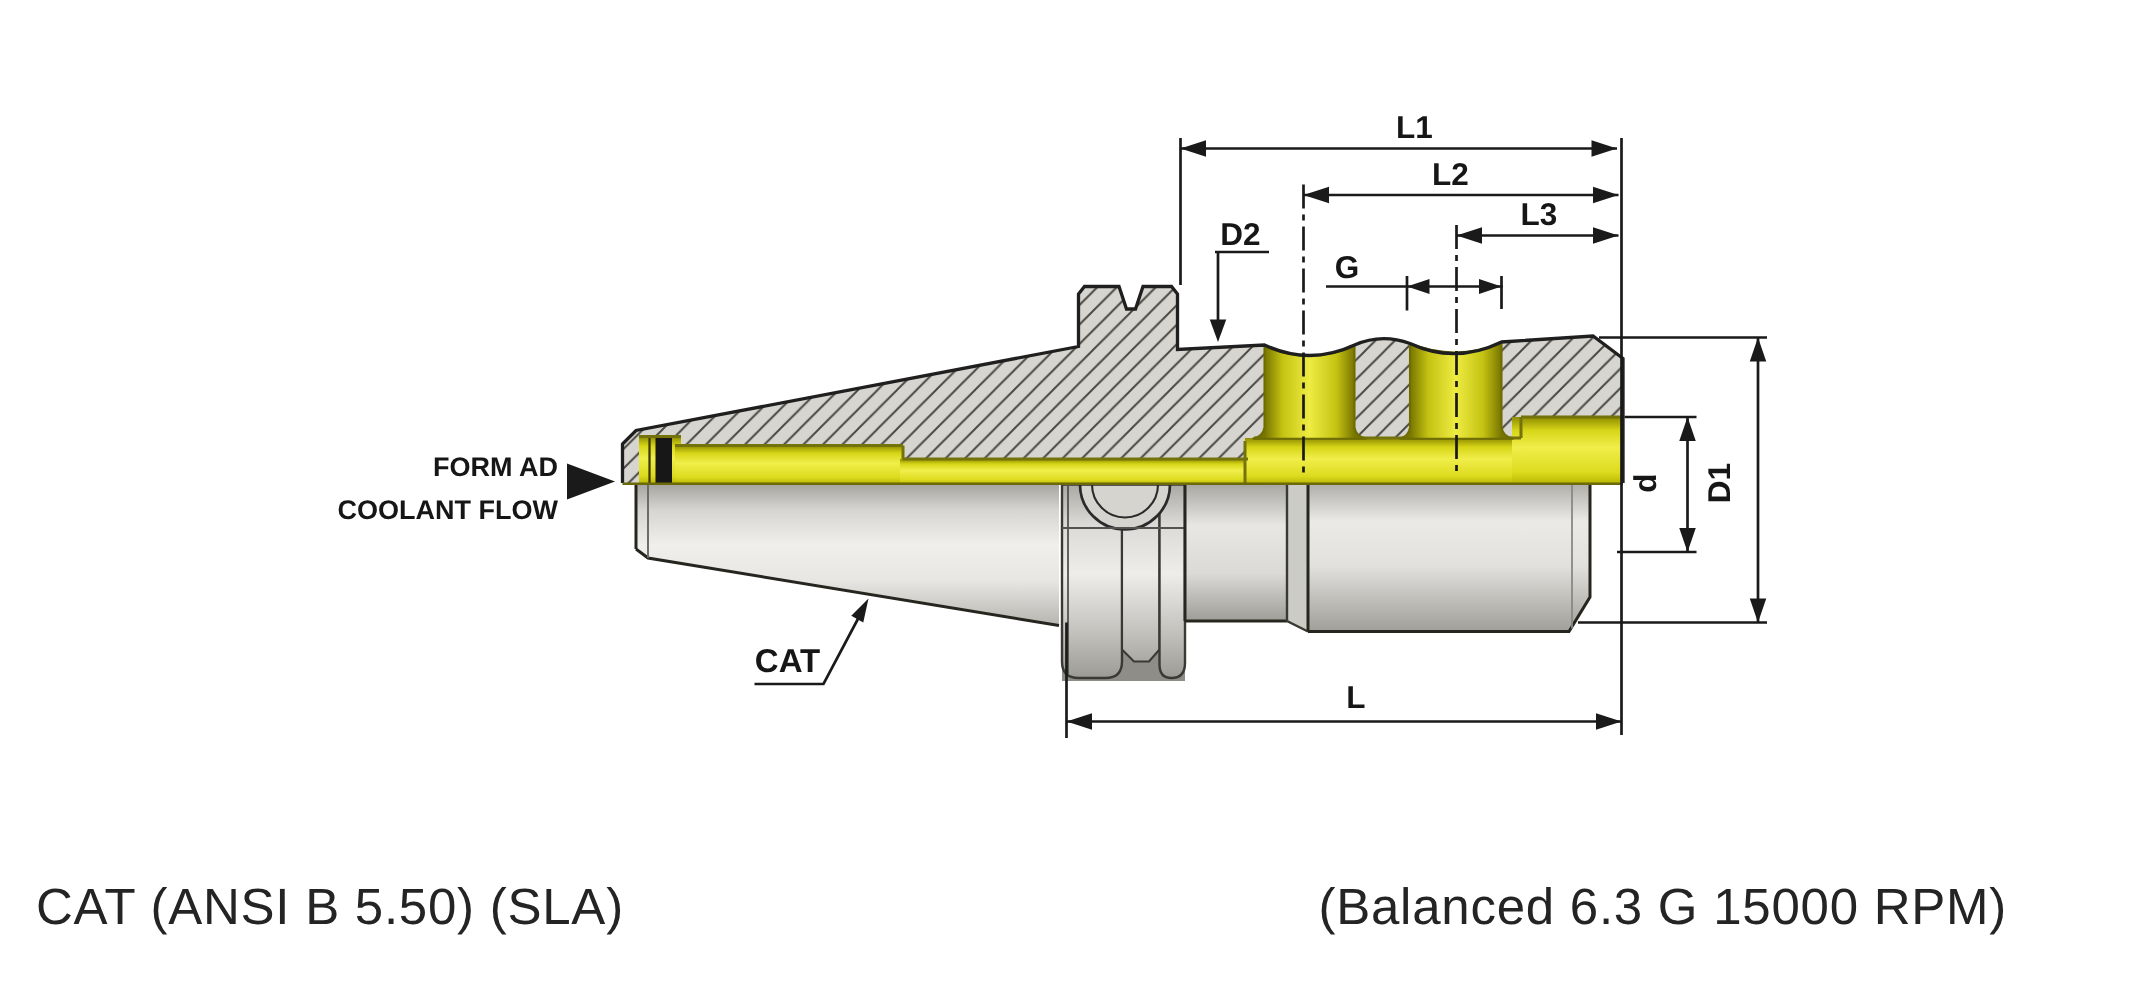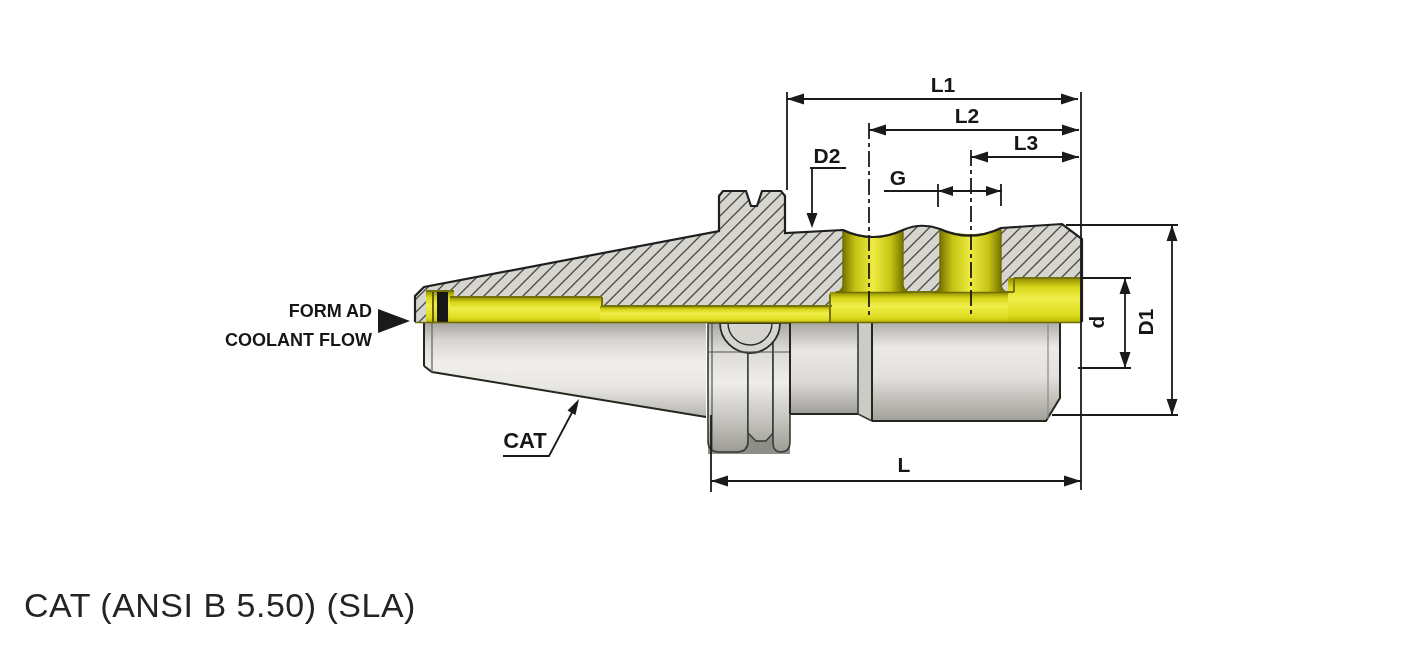--- a/index.html
+++ b/index.html
@@ -207,13 +207,14 @@
     </g>
 
     <g>
       <text class="callout-label" x="372" y="317" text-anchor="end">FORM AD</text>
       <text class="callout-label" x="372" y="346" text-anchor="end">COOLANT FLOW</text>
       <text class="cat-label" x="525" y="448" text-anchor="middle">CAT</text>
     </g>
   </svg>
 
   <div class="footer-title footer-left">CAT (ANSI B 5.50) (SLA)</div>
+  <div class="footer-title footer-right">(Balanced 6.3 G 15000 RPM)</div>
 </div>
 
 </body></html>

